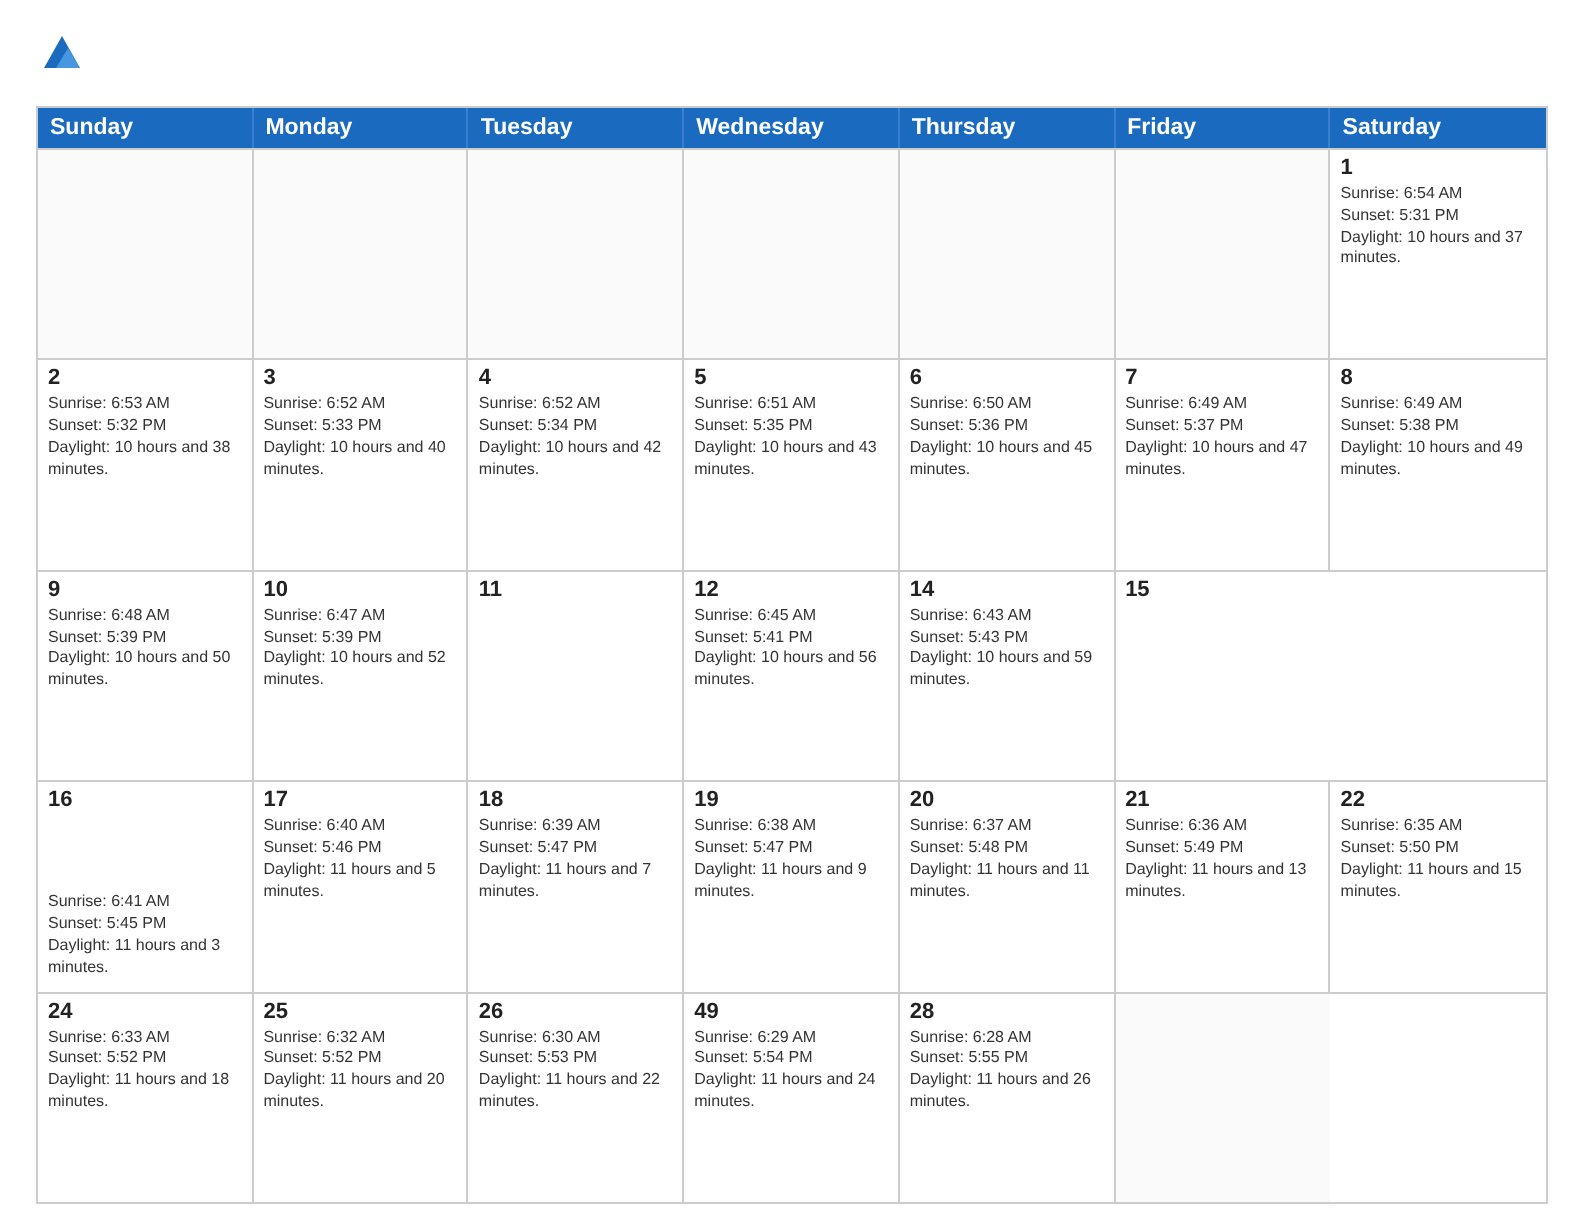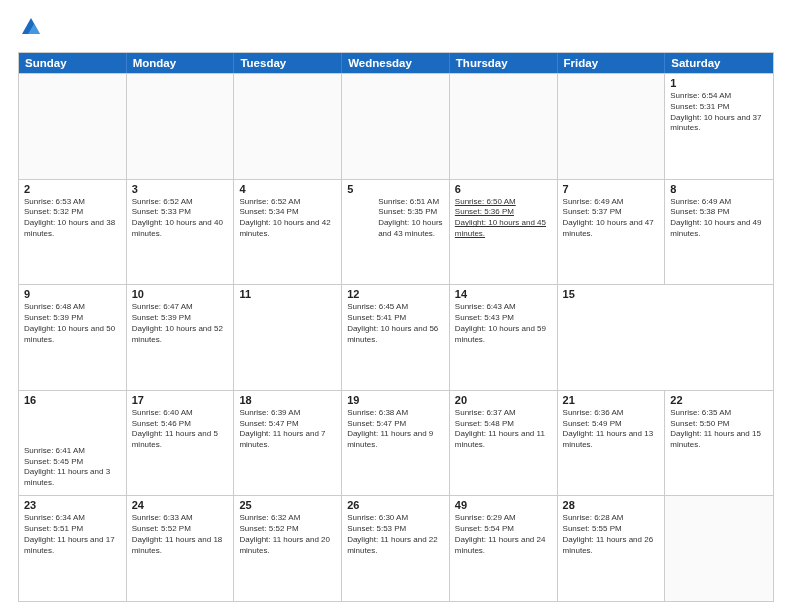--- a/index.html
+++ b/index.html
@@ -181,27 +181,27 @@
 Daylight: 10 hours and 40 minutes.</div>
           </div>
           <div class="cal-cell">
             <span class="day-num">4</span>
             <div class="cell-text" style="white-space: pre-line;">Sunrise: 6:52 AM
 Sunset: 5:34 PM
 Daylight: 10 hours and 42 minutes.</div>
           </div>
           <div class="cal-cell">
             <span class="day-num">5</span>
-            <div class="cell-text" style="white-space: pre-line; margin-left: 31px;">Sunrise: 6:51 AM
+            <div class="cell-text" style="white-space: pre-line;">Sunrise: 6:51 AM
 Sunset: 5:35 PM
 Daylight: 10 hours and 43 minutes.</div>
           </div>
           <div class="cal-cell">
             <span class="day-num">6</span>
-            <div class="cell-text" style="white-space: pre-line; text-decoration: underline;">Sunrise: 6:50 AM
+            <div class="cell-text" style="white-space: pre-line;">Sunrise: 6:50 AM
 Sunset: 5:36 PM
 Daylight: 10 hours and 45 minutes.</div>
           </div>
           <div class="cal-cell">
             <span class="day-num">7</span>
             <div class="cell-text" style="white-space: pre-line;">Sunrise: 6:49 AM
 Sunset: 5:37 PM
 Daylight: 10 hours and 47 minutes.</div>
           </div>
           <div class="cal-cell">
@@ -281,26 +281,20 @@
 Daylight: 11 hours and 13 minutes.</div>
           </div>
           <div class="cal-cell">
             <span class="day-num">22</span>
             <div class="cell-text" style="white-space: pre-line;">Sunrise: 6:35 AM
 Sunset: 5:50 PM
 Daylight: 11 hours and 15 minutes.</div>
           </div>
         </div>
         <div class="cal-row">
-          <div class="cal-cell">
-            <span class="day-num">23</span>
-            <div class="cell-text" style="white-space: pre-line;">Sunrise: 6:34 AM
-Sunset: 5:51 PM
-Daylight: 11 hours and 17 minutes.</div>
-          </div>
           <div class="cal-cell">
             <span class="day-num">24</span>
             <div class="cell-text" style="white-space: pre-line;">Sunrise: 6:33 AM
 Sunset: 5:52 PM
 Daylight: 11 hours and 18 minutes.</div>
           </div>
           <div class="cal-cell">
             <span class="day-num">25</span>
             <div class="cell-text" style="white-space: pre-line;">Sunrise: 6:32 AM
 Sunset: 5:52 PM

